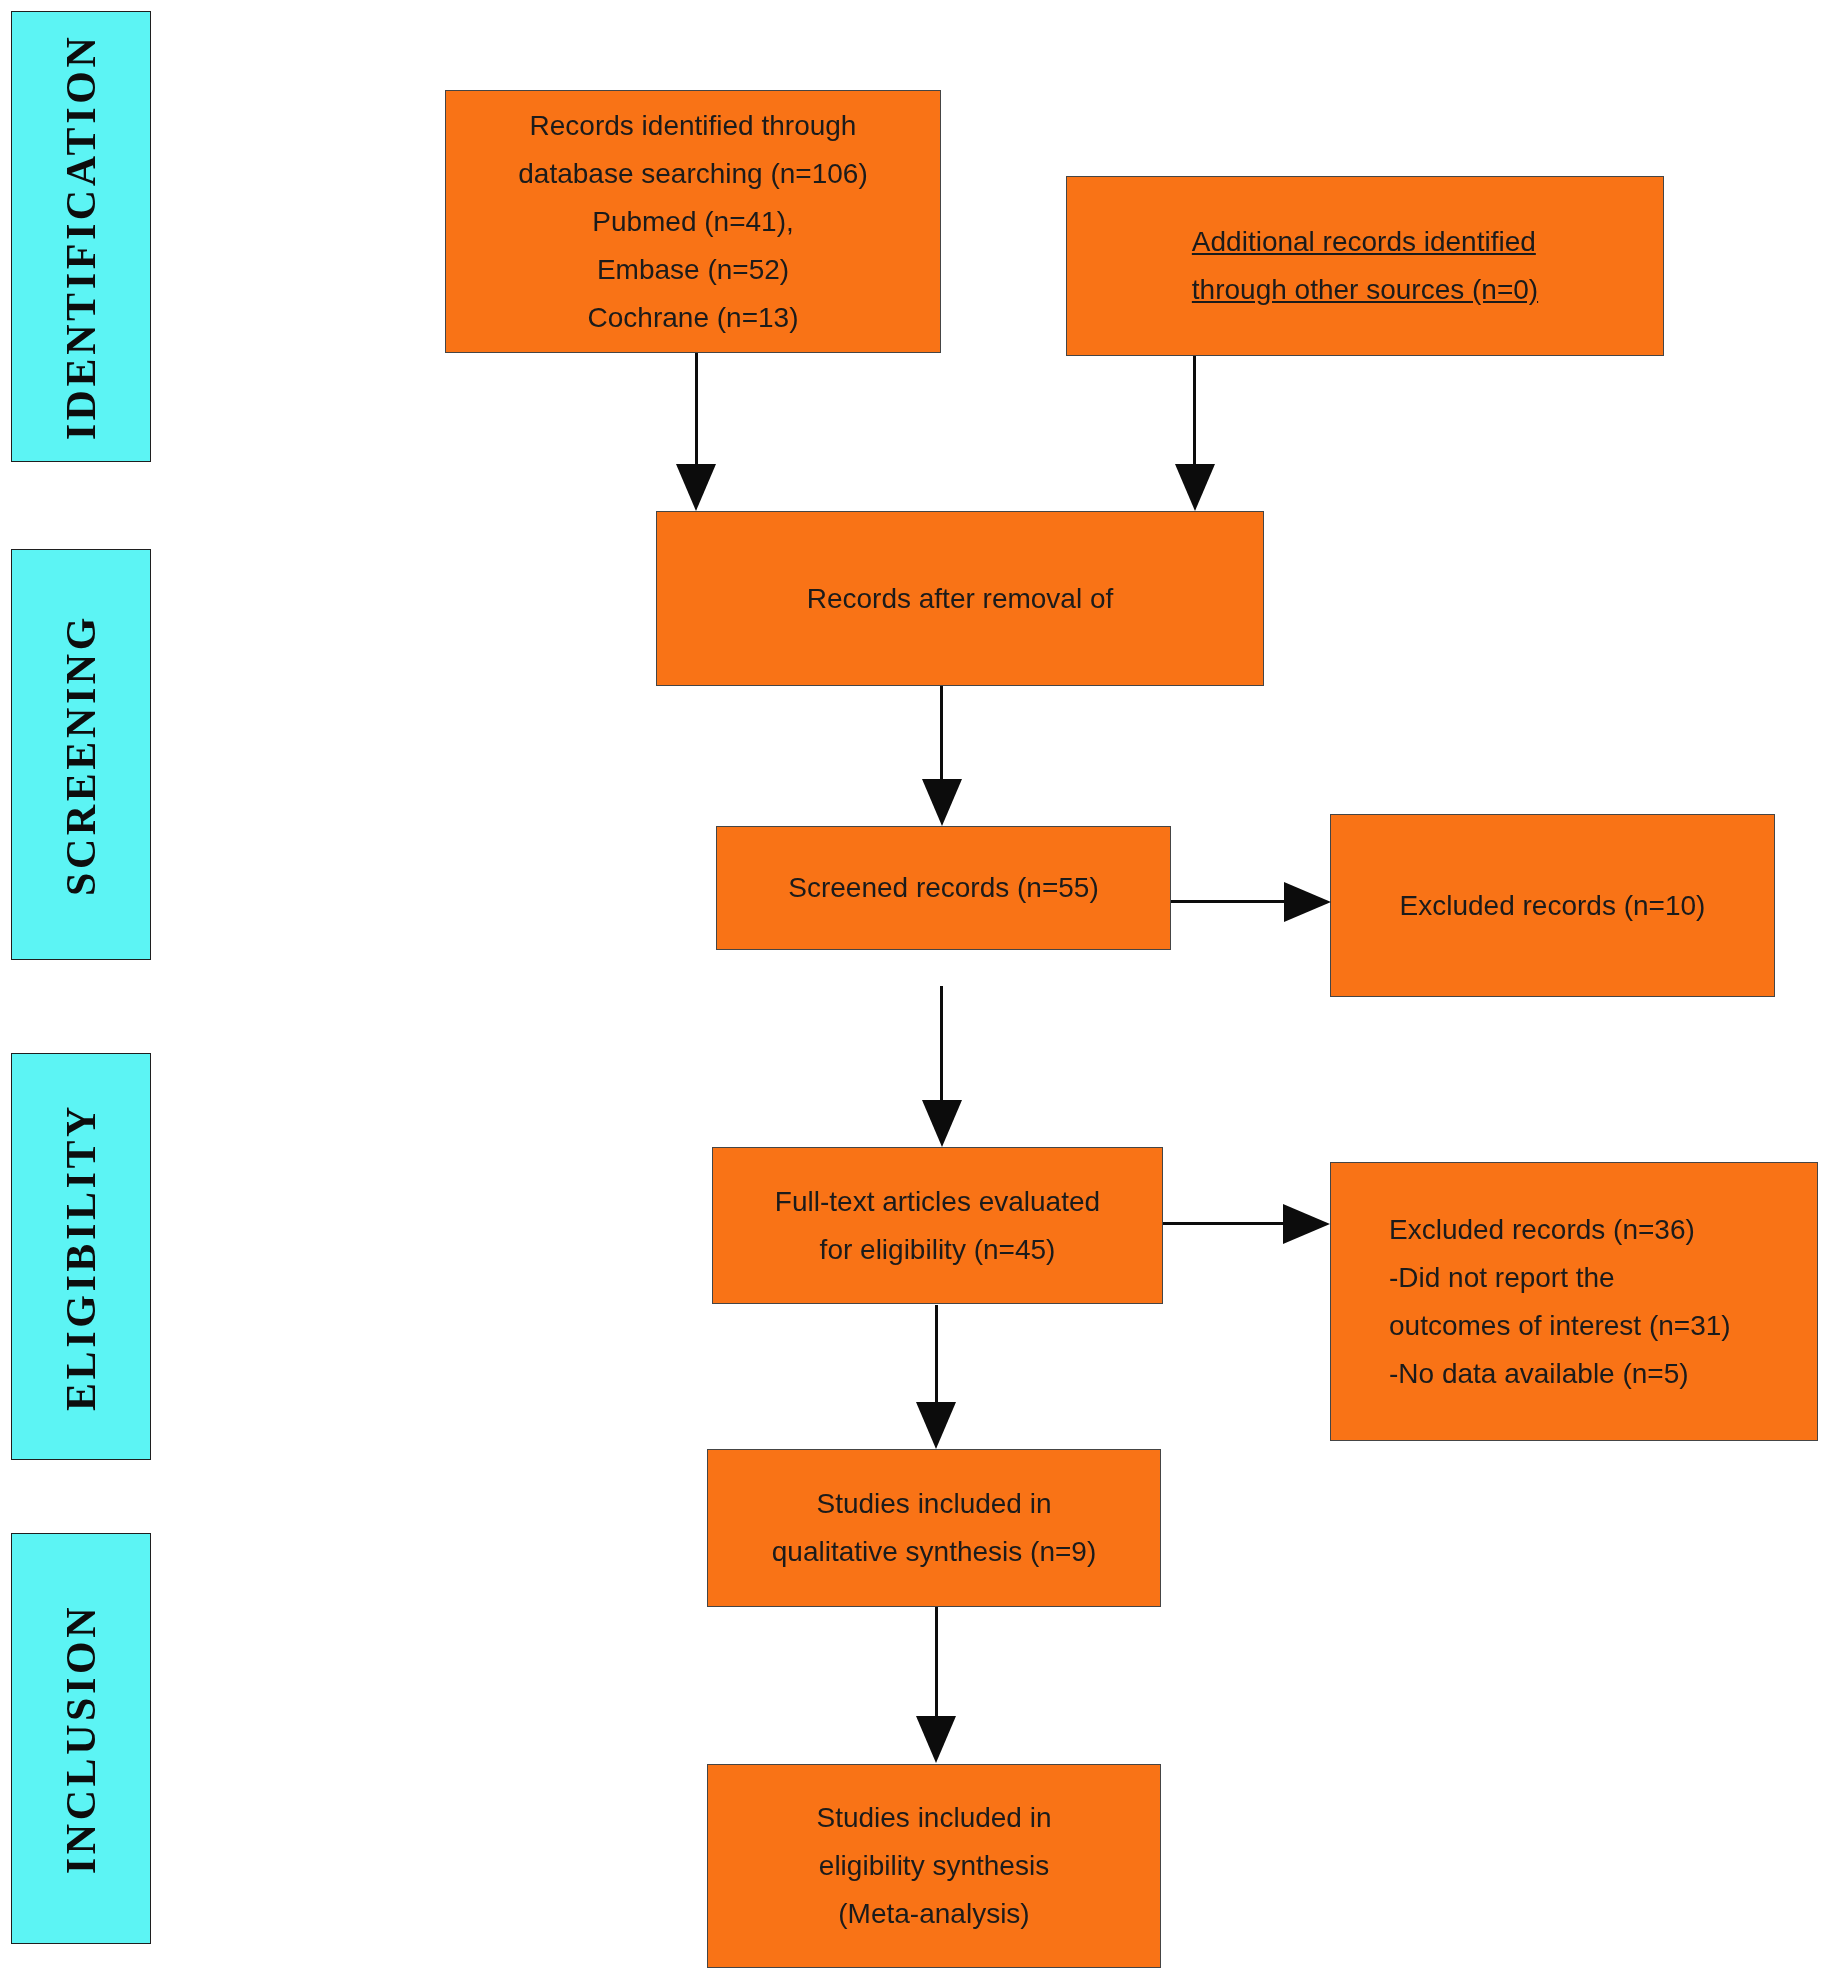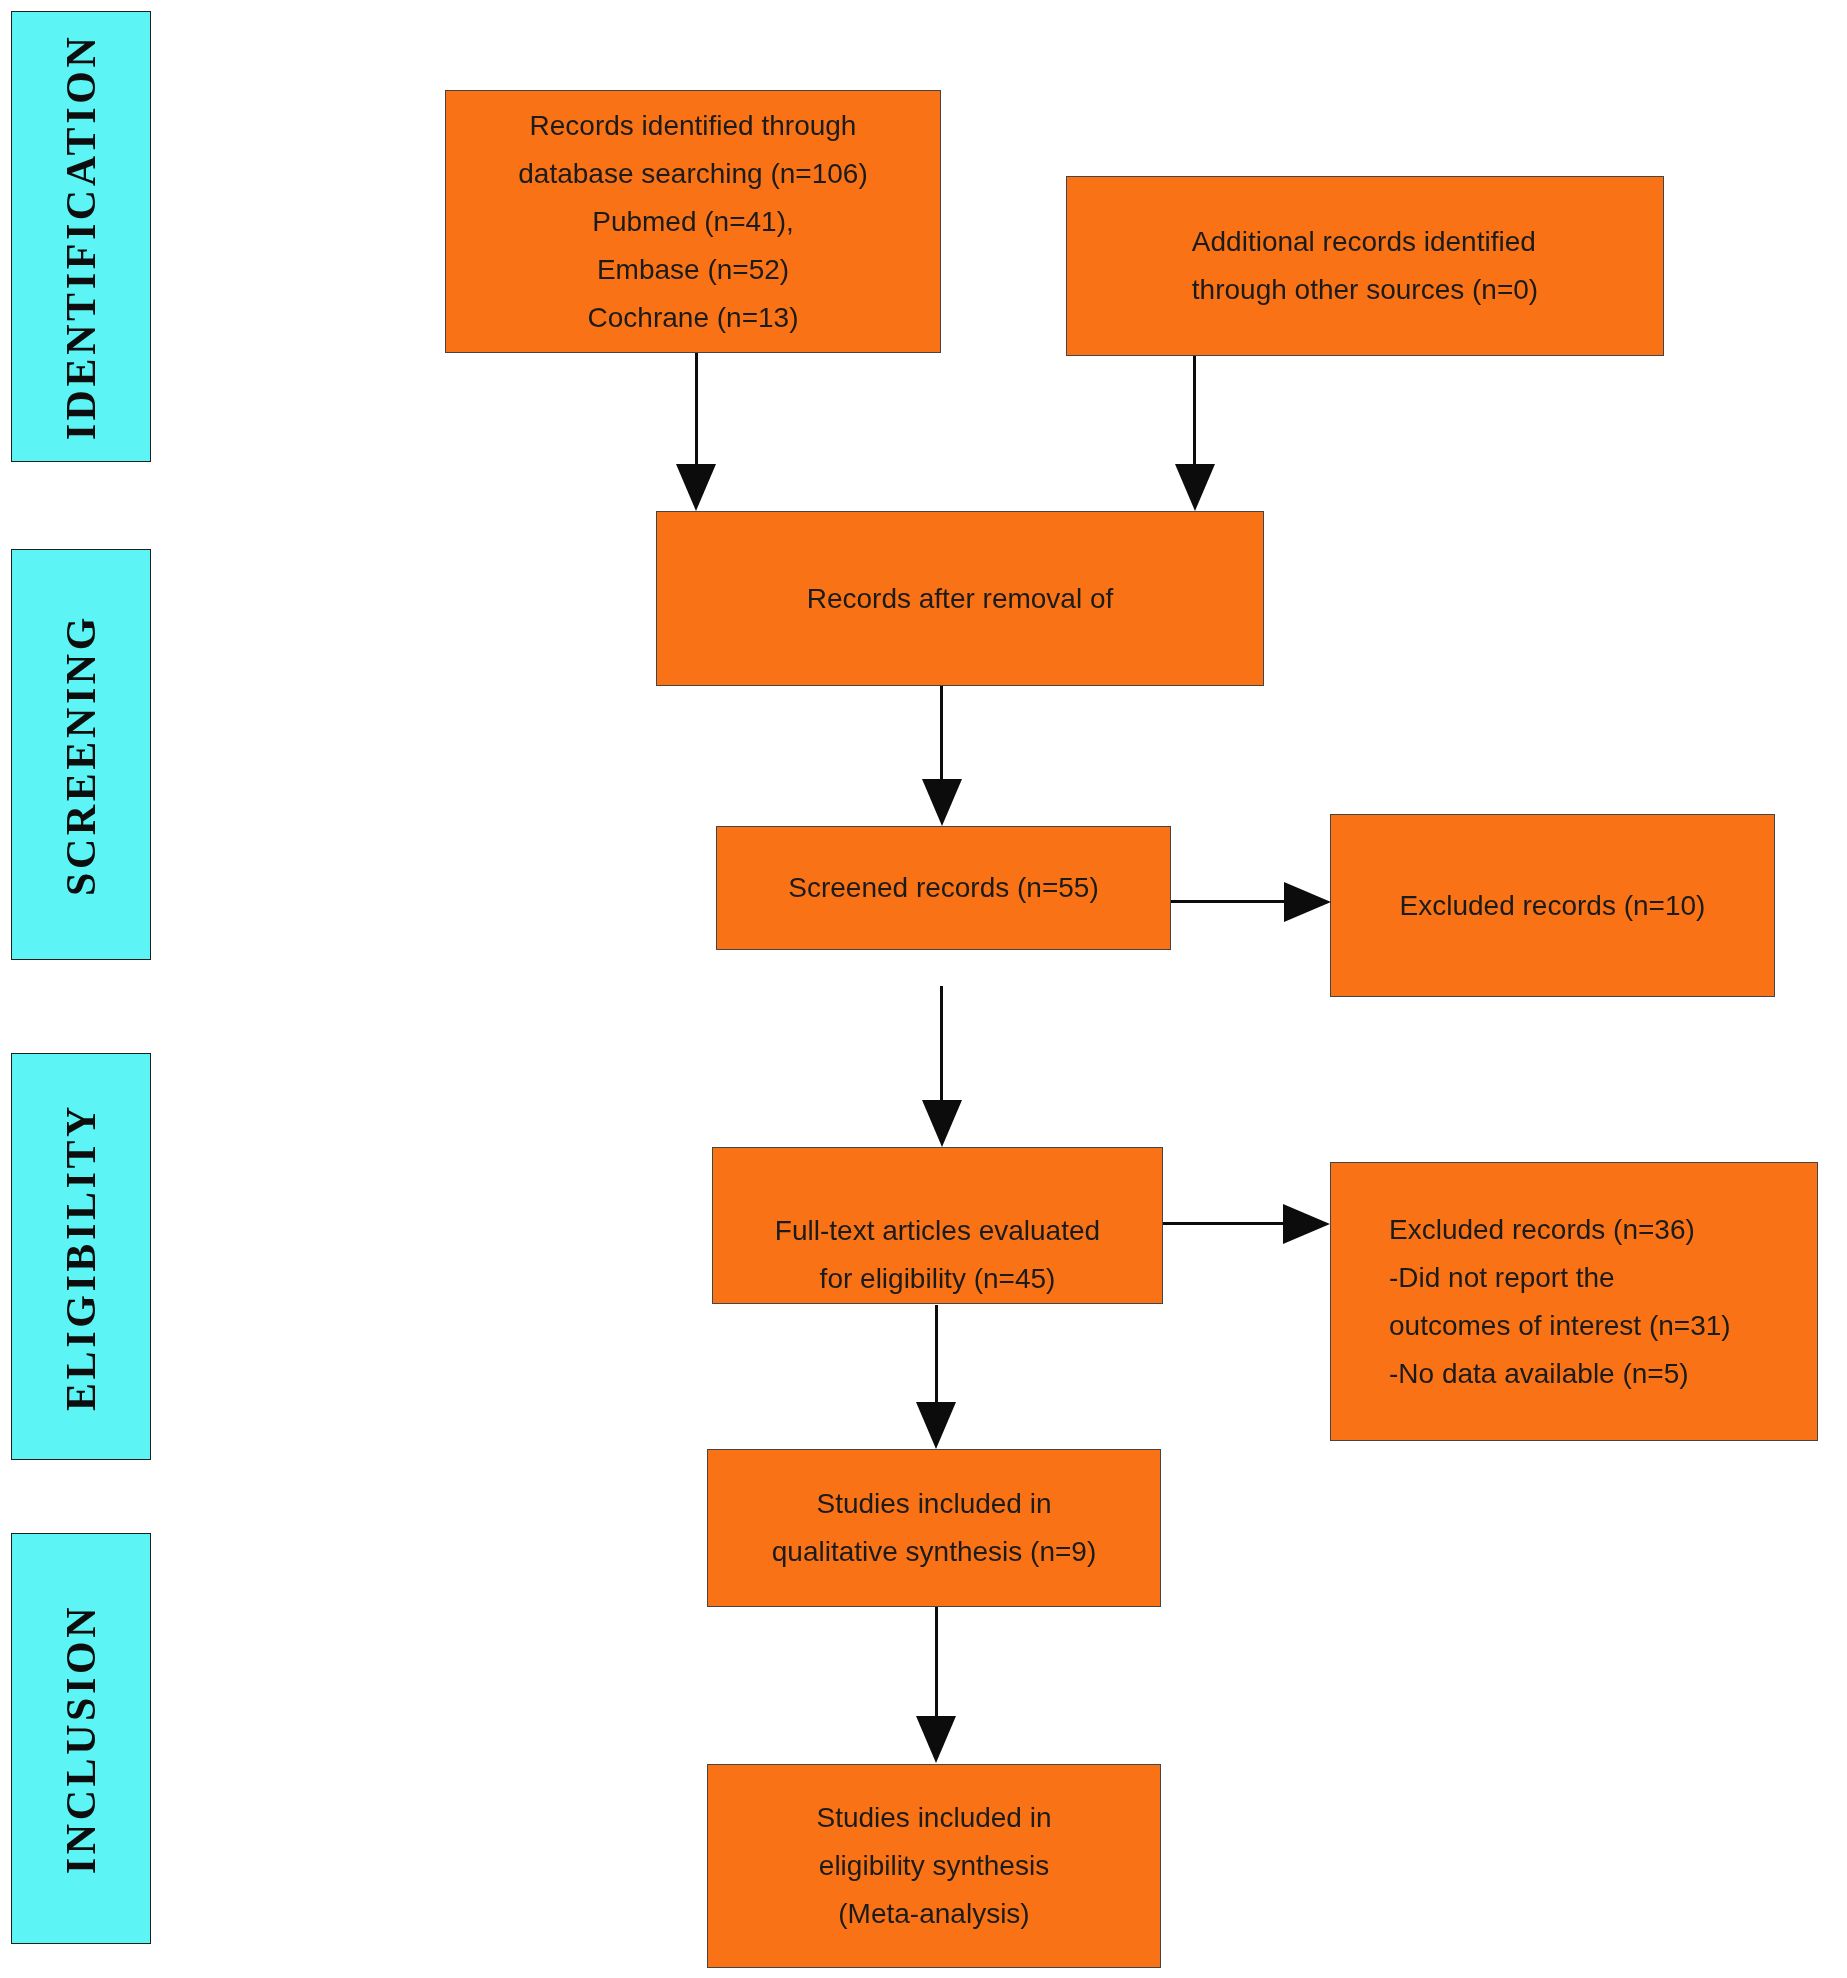--- a/index.html
+++ b/index.html
@@ -42,21 +42,21 @@
     background:#f97316;
     border:1.8px solid var(--box-border);
     box-sizing:border-box;
     display:flex;align-items:center;justify-content:center;
     font-size:28px;line-height:48px;
     text-align:center;
   }
   .fbox .btext{width:100%;}
   .fbox.left-text{justify-content:flex-start;text-align:left;}
   .fbox.left-text .btext{width:auto;}
-  .fbox.left-block{justify-content:center;}
+  .fbox.left-block{justify-content:center;text-decoration:underline;}
   .fbox.left-block .btext{width:auto;text-align:left;}
   
   .vshaft{position:absolute;width:2.7px;background:var(--arrow);}
   .hshaft{position:absolute;height:2.7px;background:var(--arrow);}
   .head-down{
     position:absolute;width:0;height:0;
     border-left:20px solid transparent;
     border-right:20px solid transparent;
     border-top:47px solid var(--arrow);
   }
@@ -113,21 +113,21 @@
       <div>Screened records (n=55)</div>
     </div>
   </div>
 
   <div class="fbox" style="left:1330px;top:814px;width:445px;height:183px;">
     <div class="btext">
       <div>Excluded records (n=10)</div>
     </div>
   </div>
 
-  <div class="fbox" style="left:712px;top:1147px;width:451px;height:157px;align-items:flex-end;">
+  <div class="fbox" style="left:712px;top:1147px;width:451px;height:157px;">
     <div class="btext">
       <div>Full-text articles evaluated</div>
       <div>for eligibility (n=45)</div>
     </div>
   </div>
 
   <div class="fbox left-text" style="left:1330px;top:1162px;width:488px;height:279px;padding-left:58px;">
     <div class="btext">
       <div>Excluded records (n=36)</div>
       <div>-Did not report the</div>

